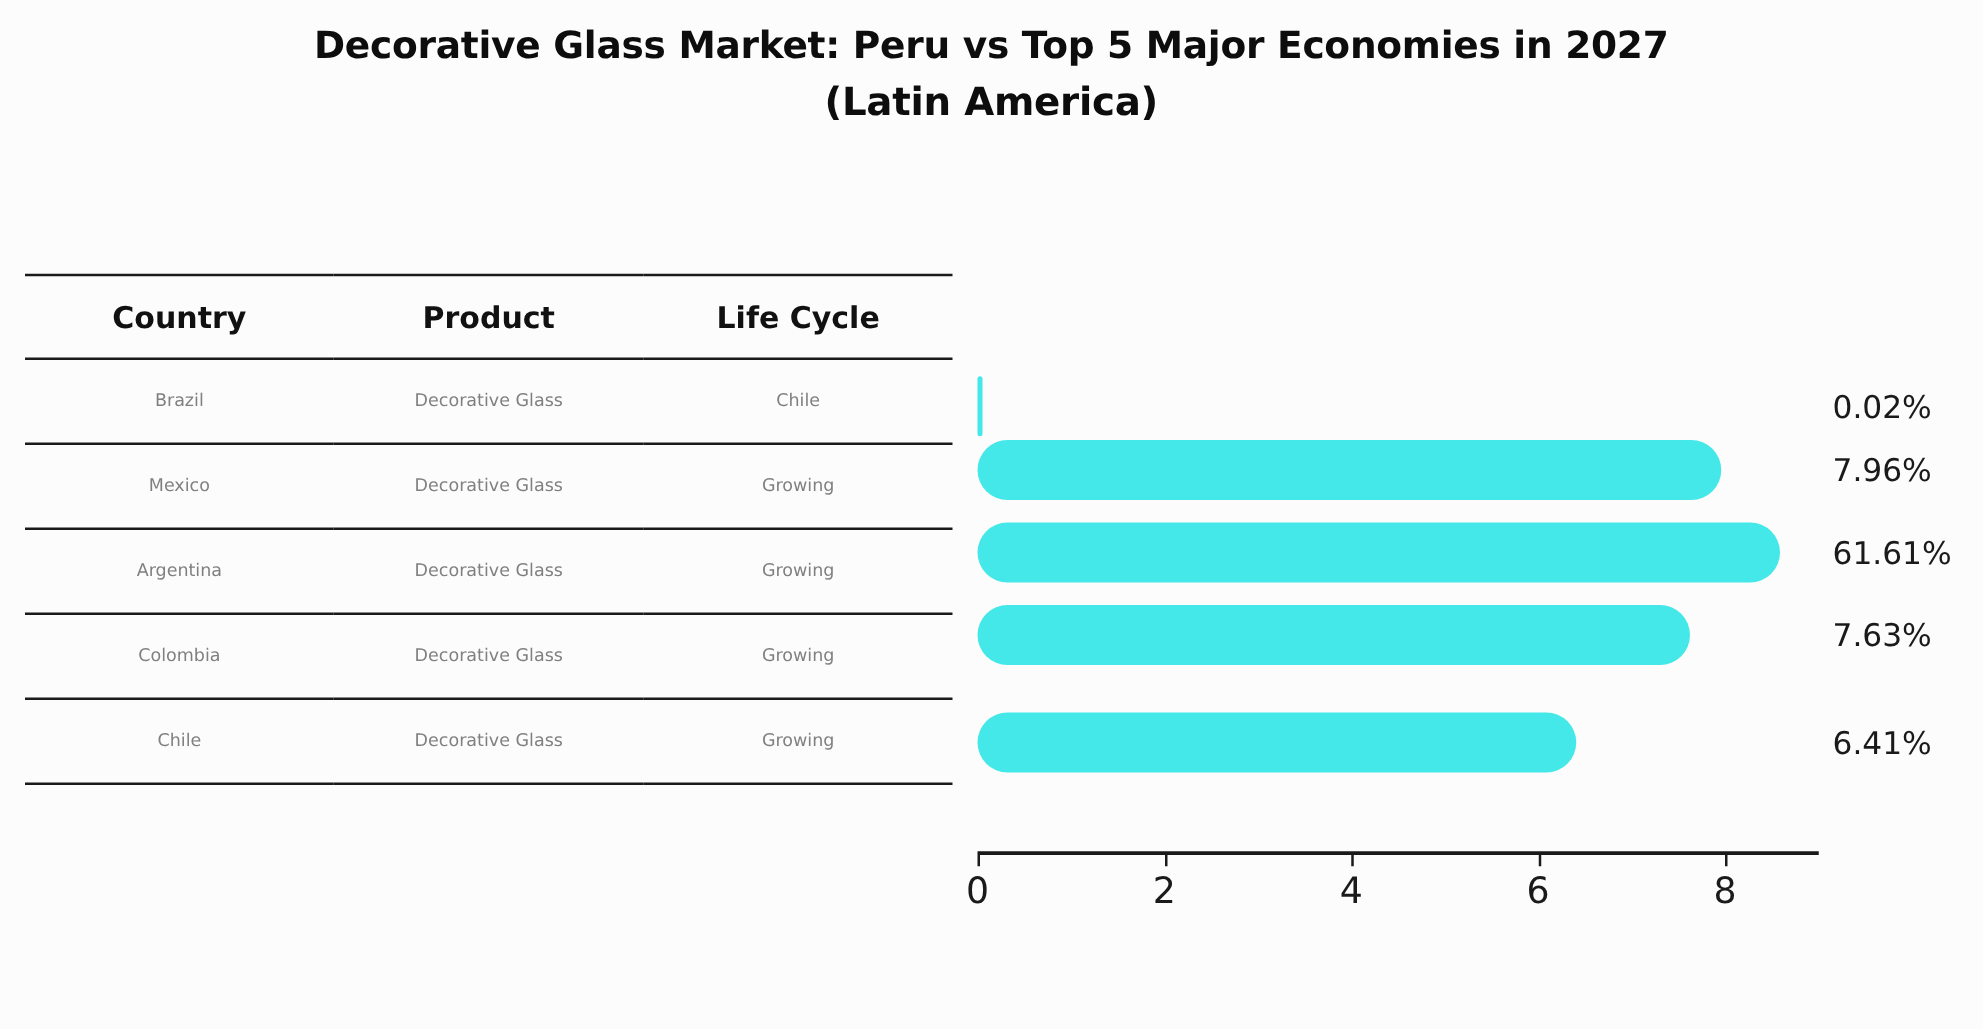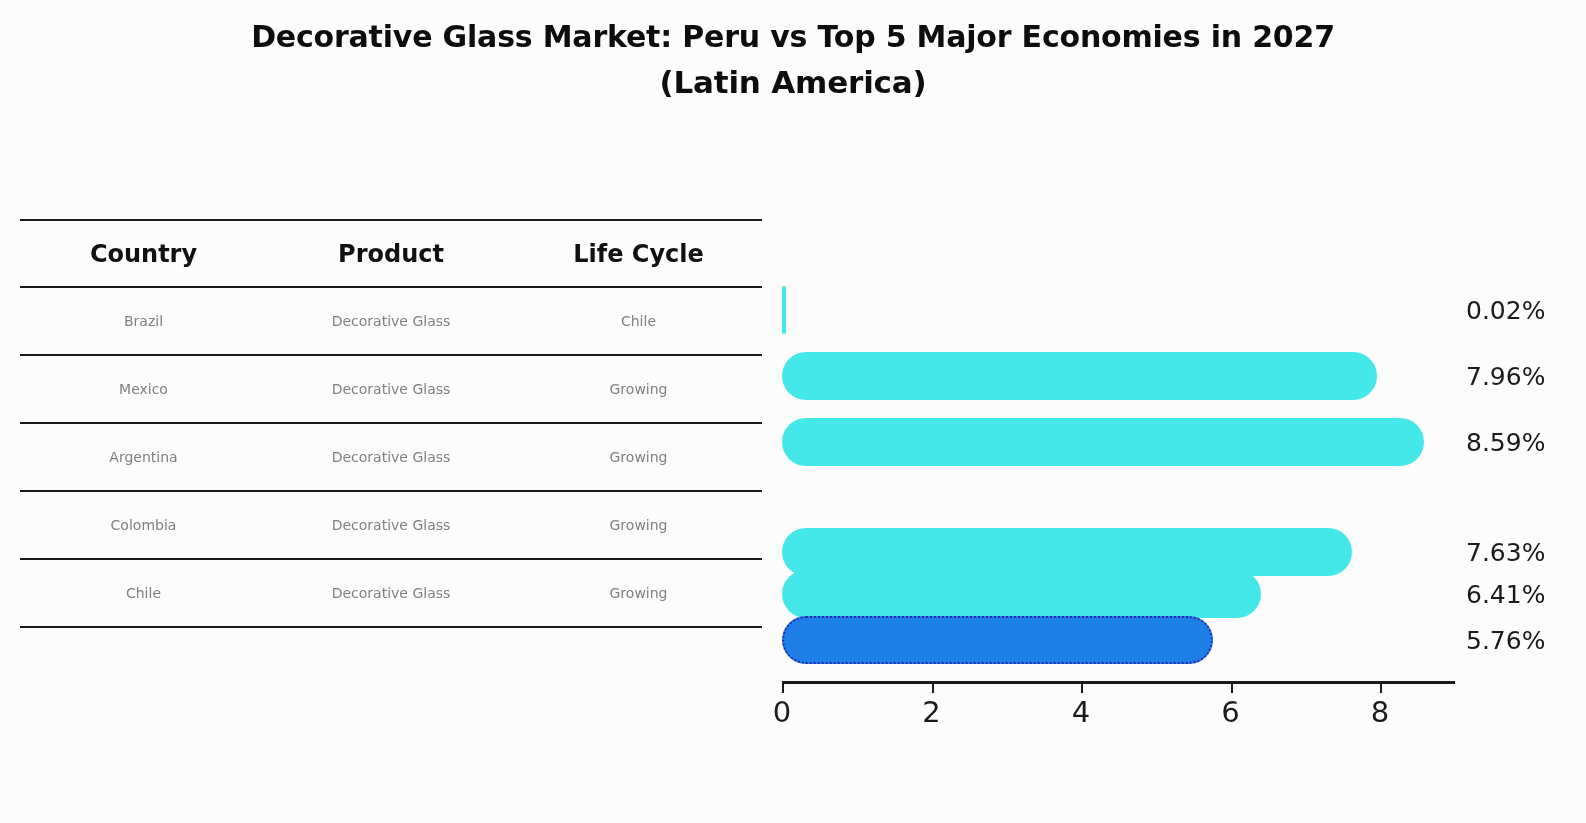--- a/index.html
+++ b/index.html
@@ -204,43 +204,39 @@
           <td>Chile</td>
           <td>Decorative Glass</td>
           <td>Growing</td>
         </tr>
       </tbody>
   </table>
 </div>
 
 <div class="chart-panel">
   <div class="plot-area" id="plot-area">
-      <div class="bar-row" style="top: 0px; width: 673px;">
+      <div class="bar-row" style="top: 15px; width: 673px;">
         <div class="bar sliver" style="width: 4px; background: rgb(69, 232, 232);"></div>
         <div class="bar-value">0.02%</div>
       </div>
       <div class="bar-row" style="top: 66px; width: 673px;">
         <div class="bar" style="width: 595.01px; background: rgb(69, 232, 232);"></div>
         <div class="bar-value">7.96%</div>
       </div>
       <div class="bar-row" style="top: 132px; width: 673px;">
         <div class="bar" style="width: 642.102px; background: rgb(69, 232, 232);"></div>
-        <div class="bar-value">8.59%</div>
-      </div>
-      <div class="bar-row" style="top: 198px; width: 673px; margin-top: 44px;">
+        <div class="bar-value">61.61%</div>
+      </div>
+      <div class="bar-row" style="top: 198px; width: 673px;">
         <div class="bar" style="width: 570.342px; background: rgb(69, 232, 232);"></div>
         <div class="bar-value">7.63%</div>
       </div>
       <div class="bar-row" style="top: 264px; width: 673px; margin-top: 20px;">
         <div class="bar" style="width: 479.147px; background: rgb(69, 232, 232);"></div>
         <div class="bar-value">6.41%</div>
-      </div>
-      <div class="bar-row" style="top: 330px; width: 673px;">
-        <div class="bar highlight" style="width: 430.56px;"></div>
-        <div class="bar-value">5.76%</div>
       </div>
     </div>
   <div class="axis-line"></div>
   <div id="axis-ticks">
       <div class="tick" style="left: 782px;"></div>
       <div class="tick-label" style="left: 782px;">0</div>
       <div class="tick" style="left: 931.5px;"></div>
       <div class="tick-label" style="left: 931.5px;">2</div>
       <div class="tick" style="left: 1081px;"></div>
       <div class="tick-label" style="left: 1081px;">4</div>

